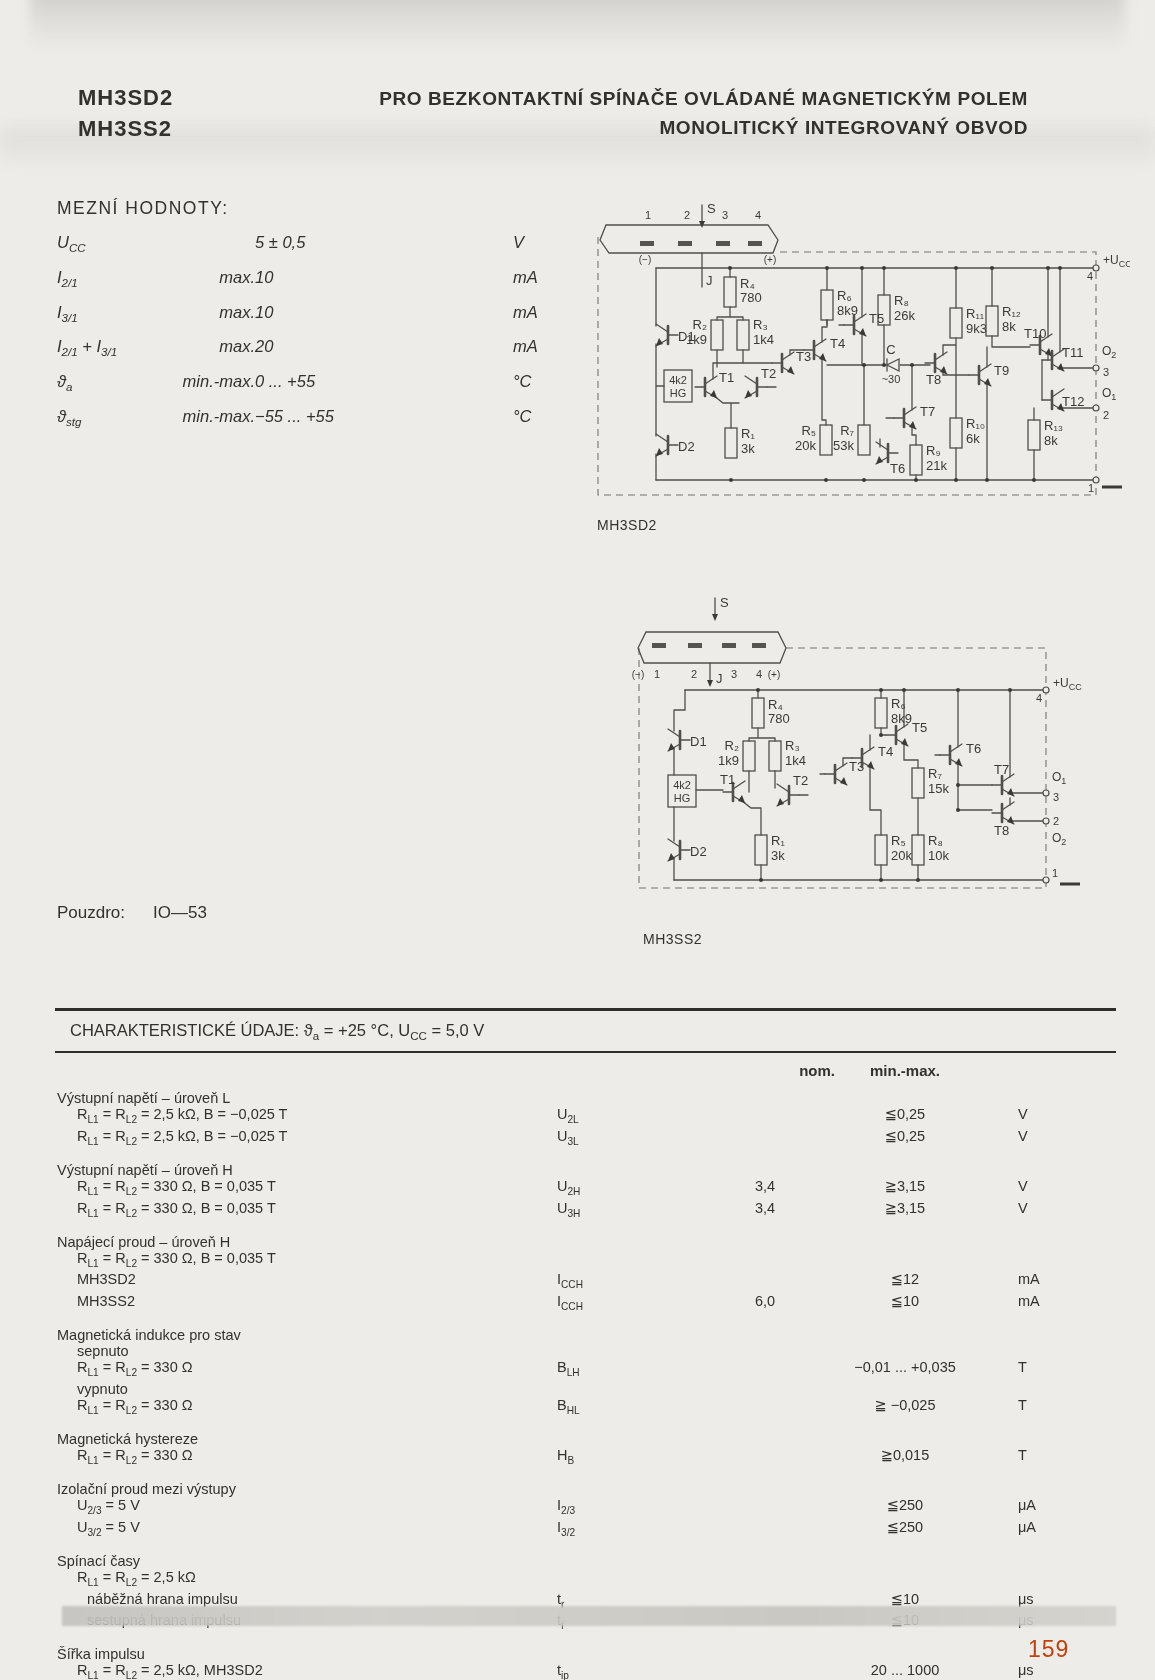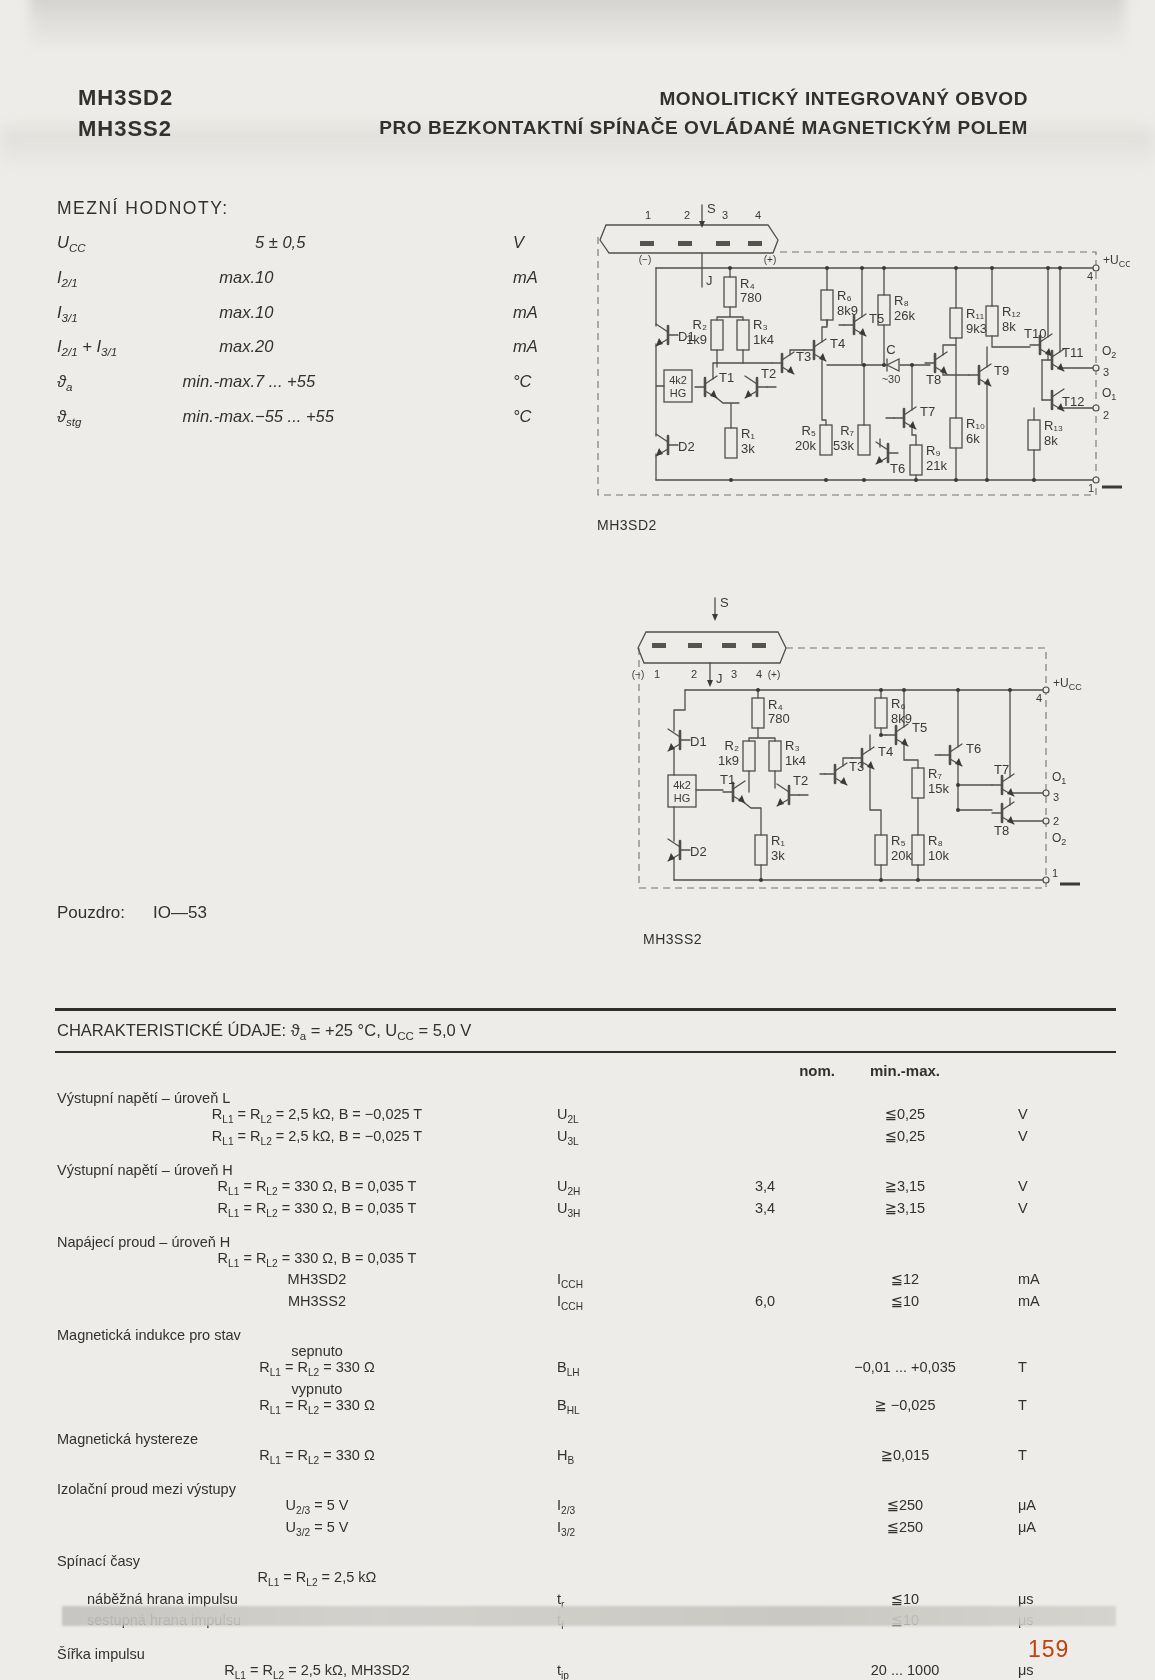--- a/index.html
+++ b/index.html
@@ -37,47 +37,47 @@
   .comp{stroke:#504f4b;stroke-width:1.3;fill:none;}
   .slot{fill:#55544f;}
   .dot{fill:#3b3a36;stroke:none;}
   .pin{fill:#edece8;stroke:#504f4b;stroke-width:1.2;}
   
   .pouzdro{position:absolute;left:57px;top:903px;font-size:17px;text-align:center;}
   .pouzdro .val{margin-left:28px;}
   
   .rule1{position:absolute;left:55px;top:1008px;width:1061px;height:3px;background:#2f2e2b;}
   .rule2{position:absolute;left:55px;top:1051px;width:1061px;height:2px;background:#2f2e2b;}
-  .char-head{position:absolute;left:57px;top:1021px;font-size:16.5px;}
+  .char-head{position:absolute;left:70px;top:1021px;font-size:16.5px;}
   .col-nom{position:absolute;left:695px;top:1062px;width:140px;text-align:right;font-weight:700;font-size:15px;}
   .col-mm{position:absolute;left:835px;top:1062px;width:140px;text-align:center;font-weight:700;font-size:15px;}
   .char-body{position:absolute;left:57px;top:1090px;width:1059px;font-size:14.5px;}
   .cgroup{margin-bottom:12px;}
   .cglabel{line-height:16px;}
   .crow{display:grid;grid-template-columns:500px 138px 140px 140px 141px;line-height:16px;}
-  .ind1{padding-left:20px;text-align:center;}
+  .ind1{padding-left:20px;}
   .ind2{padding-left:30px;}
   .c-nom,.c-mm{text-align:center;}
   .c-unit{padding-left:43px;}
   .pageno{position:absolute;left:1028px;top:1636px;font-size:23px;letter-spacing:1px;color:#c2410c;}
 </style>
 </head>
 <body>
 
 <div class="page">
   <div class="smudge-top"></div>
   <div class="smudge-header"></div>
 
   <div class="parts">
     <div>MH3SD2</div>
     <div>MH3SS2</div>
   </div>
   <div class="title">
+    <div>PRO BEZKONTAKTNÍ SPÍNAČE OVLÁDANÉ MAGNETICKÝM POLEM</div>
     <div>MONOLITICKÝ INTEGROVANÝ OBVOD</div>
-    <div>PRO BEZKONTAKTNÍ SPÍNAČE OVLÁDANÉ MAGNETICKÝM POLEM</div>
   </div>
 
   <div class="limits-head">MEZNÍ HODNOTY:</div>
   <div class="limits">
     <div class="lrow">
       <span class="l-sym">U<sub>CC</sub></span>
       <span class="l-cond"></span>
       <span class="l-val">5 ± 0,5</span>
       <span class="l-unit">V</span>
     </div>
@@ -95,21 +95,21 @@
     </div>
     <div class="lrow">
       <span class="l-sym">I<sub>2/1</sub> + I<sub>3/1</sub></span>
       <span class="l-cond">max.</span>
       <span class="l-val">20</span>
       <span class="l-unit">mA</span>
     </div>
     <div class="lrow">
       <span class="l-sym">ϑ<sub>a</sub></span>
       <span class="l-cond">min.-max.</span>
-      <span class="l-val">7 ... +55</span>
+      <span class="l-val">0 ... +55</span>
       <span class="l-unit">°C</span>
     </div>
     <div class="lrow">
       <span class="l-sym">ϑ<sub>stg</sub></span>
       <span class="l-cond">min.-max.</span>
       <span class="l-val">−55 ... +55</span>
       <span class="l-unit">°C</span>
     </div>
   </div>
 

